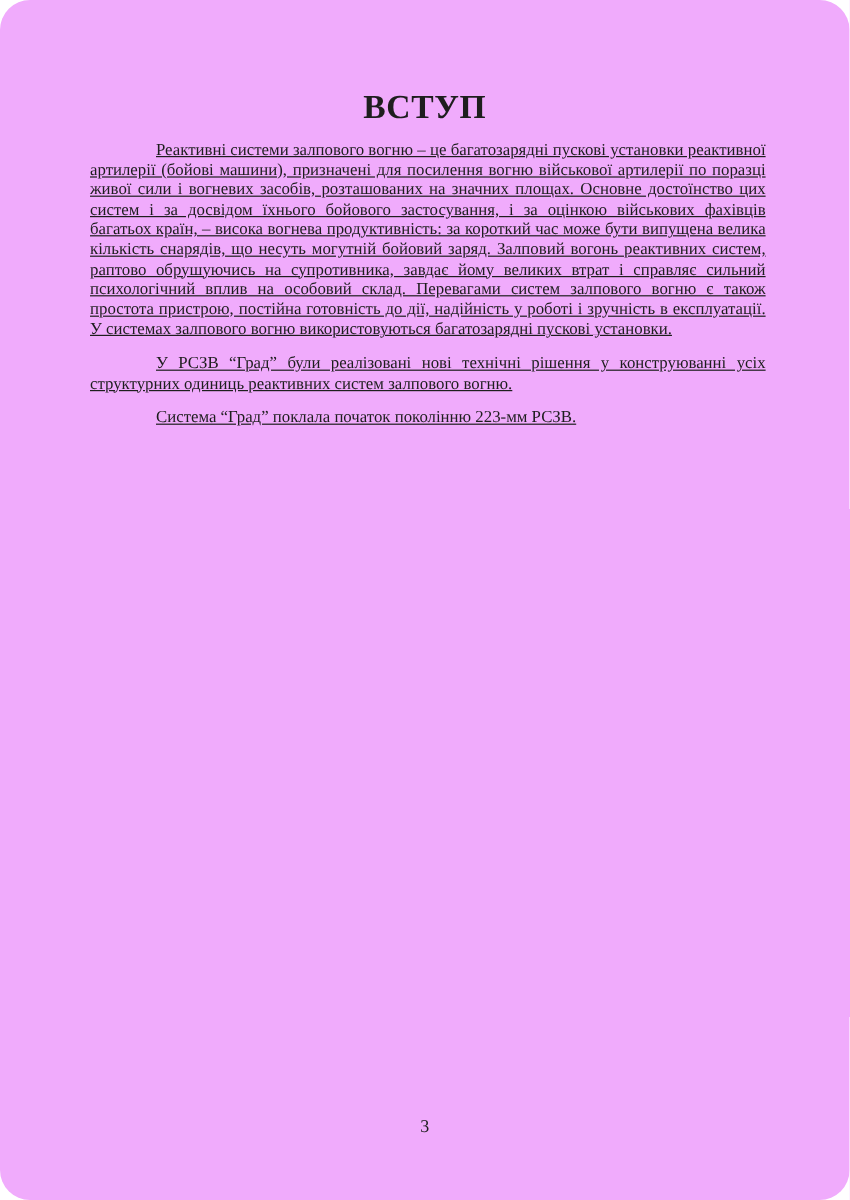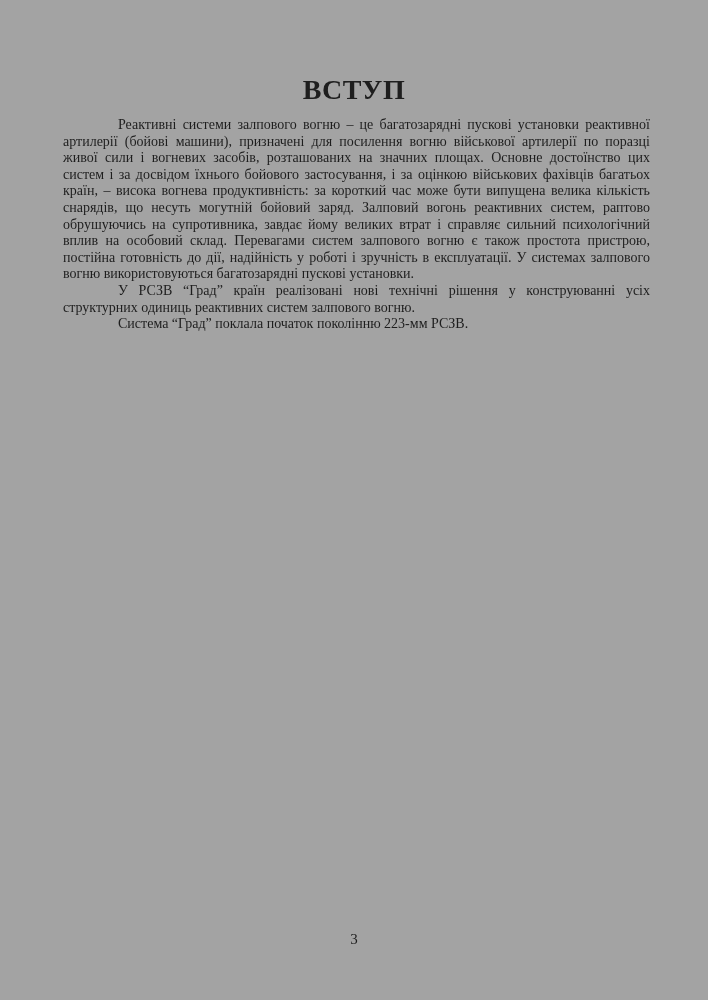--- a/index.html
+++ b/index.html
@@ -4,46 +4,48 @@
 <style>
   html, body {
     margin: 0;
     padding: 0;
     background: #ffffff;
   }
   .page {
     position: relative;
     width: 708px;
     height: 1000px;
-    background: #a3a3a3;
+    background: #f0abfc;
     color: #1a1a1a;
     font-family: "Liberation Serif", "DejaVu Serif", serif;
     overflow: hidden;
     box-sizing: border-box;
+    border-radius: 25px;
   }
   .doc-title {
     margin: 0;
     padding-top: 74px;
     font-size: 28px;
     line-height: 32px;
     font-weight: bold;
     text-align: center;
     letter-spacing: 0.5px;
     color: #1e1e1e;
   }
   .doc-body {
     margin: 11px 58px 0 63px;
     font-size: 14px;
     line-height: 16.6px;
     text-align: justify;
     color: #1e1e1e;
   }
   .doc-body p {
-    margin: 0;
+    margin: 12px;
     text-indent: 55px;
+    text-decoration: underline;
   }
   .page-number {
     position: absolute;
     top: 930px;
     left: 0;
     width: 100%;
     text-align: center;
     font-size: 15px;
     line-height: 18px;
     color: #1e1e1e;
@@ -51,19 +53,19 @@
 </style>
 </head>
 <body>
 
 <div class="page">
 
   <h1 class="doc-title">ВСТУП</h1>
 
   <div class="doc-body">
     <p>Реактивні системи залпового вогню – це багатозарядні пускові установки реактивної артилерії (бойові машини), призначені для посилення вогню військової артилерії по поразці живої сили і вогневих засобів, розташованих на значних площах. Основне достоїнство цих систем і за досвідом їхнього бойового застосування, і за оцінкою військових фахівців багатьох країн, – висока вогнева продуктивність: за короткий час може бути випущена велика кількість снарядів, що несуть могутній бойовий заряд. Залповий вогонь реактивних систем, раптово обрушуючись на супротивника, завдає йому великих втрат і справляє сильний психологічний вплив на особовий склад. Перевагами систем залпового вогню є також простота пристрою, постійна готовність до дії, надійність у роботі і зручність в експлуатації. У системах залпового вогню використовуються багатозарядні пускові установки.</p>
-    <p>У РСЗВ “Град” країн реалізовані нові технічні рішення у конструюванні усіх структурних одиниць реактивних систем залпового вогню.</p>
+    <p>У РСЗВ “Град” були реалізовані нові технічні рішення у конструюванні усіх структурних одиниць реактивних систем залпового вогню.</p>
     <p>Система “Град” поклала початок поколінню 223-мм РСЗВ.</p>
   </div>
 
   <div class="page-number">3</div>
 
 </div>
 
 </body></html>

